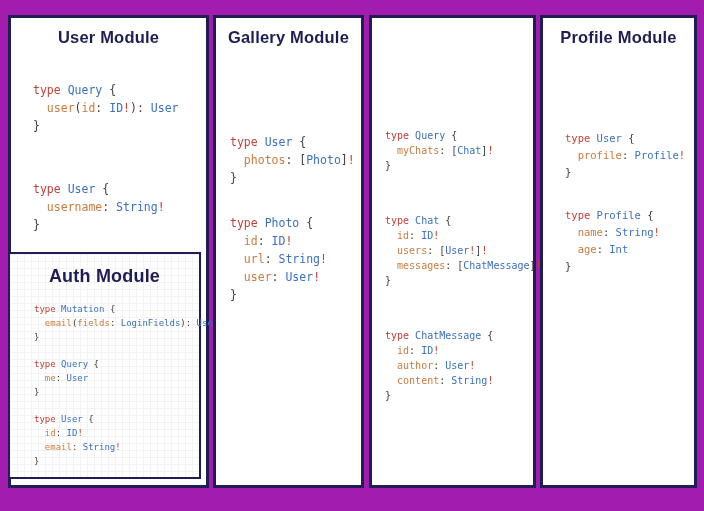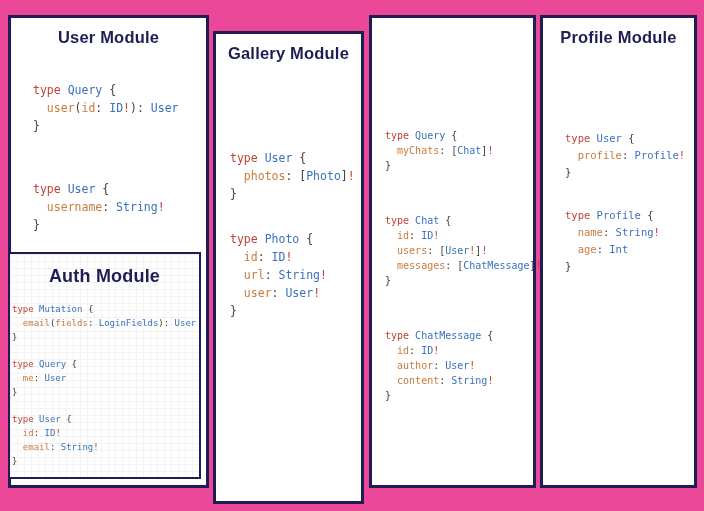--- a/index.html
+++ b/index.html
@@ -1,20 +1,20 @@
 <!DOCTYPE html>
 <html style="--c-navy: #1e1e55; --c-keyword: #bf4138; --c-type: #3b71bd; --c-field: #ca7b3e; --c-punct: #3f3f3f; --c-bang: #bf4138;"><head>
 <meta charset="utf-8">
 <style>
   html,body{margin:0;padding:0;background:#fff;}
-  #page{position:relative;width:704px;height:511px;background:#ec4899;overflow:hidden;
+  #page{position:relative;width:704px;height:511px;background:#a21caf;overflow:hidden;
         font-family:"Liberation Sans",sans-serif;}
   .box{position:absolute;background:#fff;border:3px solid var(--c-navy,#1e1e55);box-sizing:border-box;}
   #box-user   {left:8px;  top:15px;width:201px;height:473px;}
-  #box-gallery{left:213px;top:31px;width:151px;height:473px;}
+  #box-gallery{left:213px;top:15px;width:151px;height:473px;}
   #box-chat   {left:369px;top:15px;width:167px;height:473px;}
   #box-profile{left:540px;top:15px;width:157px;height:473px;}
 
   .module-title{display:block;text-align:center;font-weight:bold;
     color:var(--c-navy,#1e1e55);font-size:16.5px;margin-top:10px;letter-spacing:.2px;
     font-family:"Liberation Sans",sans-serif;}
 
   .code{position:absolute;font-family:"DejaVu Sans Mono","Liberation Mono",monospace;
         color:var(--c-punct,#3f3f3f);}
   .code .ln{white-space:pre;}
@@ -32,21 +32,21 @@
   #box-chat    .code .blk + .blk{margin-top:40px;}
   #box-profile .code{left:22px;top:112px;font-size:10.5px;line-height:17px;}
   #box-profile .code .blk + .blk{margin-top:26px;}
 
   #box-auth{position:absolute;left:-3px;top:234px;width:193px;height:227px;
     border:2px solid var(--c-navy,#1e1e55);box-sizing:border-box;background:#fff;
     background-image:linear-gradient(#f3f3f3 1px,transparent 1px),
                      linear-gradient(90deg,#f3f3f3 1px,transparent 1px);
     background-size:7px 7px;}
   #box-auth .module-title{font-size:18px;margin-top:12px;}
-  #box-auth .code{left:2px;top:48px;font-size:9px;line-height:14px;}
+  #box-auth .code{left:24px;top:48px;font-size:9px;line-height:14px;}
   #box-auth .code .blk + .blk{margin-top:13px;}
 </style>
 </head>
 <body>
 
 <div id="page">
 
   <div class="box" id="box-user">
     <span class="module-title">User Module</span>
     <div class="code">

